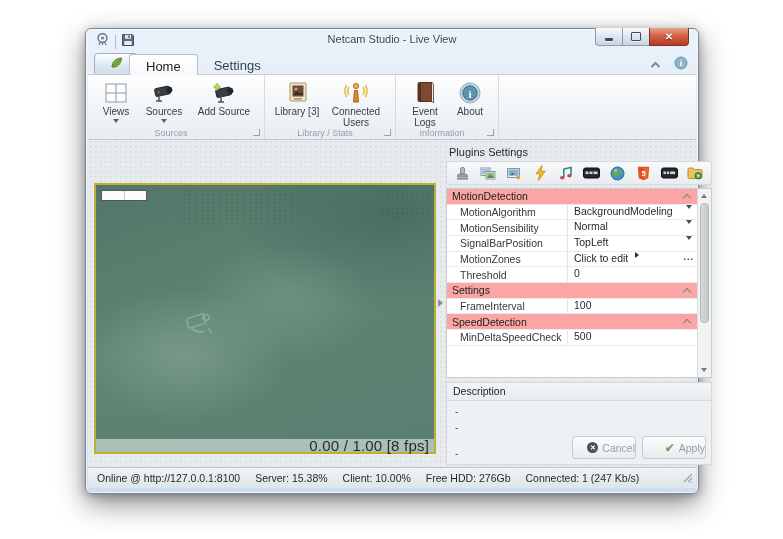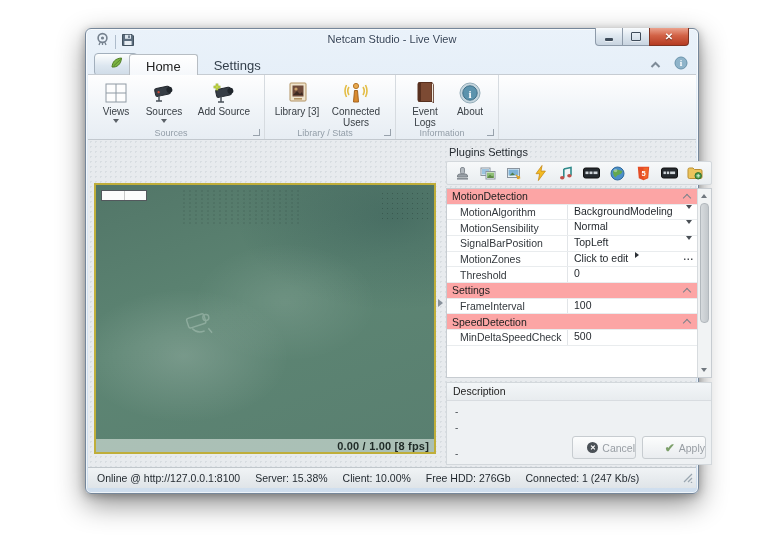--- a/index.html
+++ b/index.html
@@ -56,21 +56,21 @@
               display:flex}
   .signal-bar .cell{flex:1;border-right:1px solid #c9c9c9}
   .signal-bar .cell:last-child{border-right:none}
   .speckle{position:absolute;background-image:radial-gradient(rgba(25,42,38,.7) .7px,transparent 1px);
            background-size:6px 4px;opacity:.45}
   .sp1{left:85px;top:4px;width:120px;height:36px}
   .sp2{right:6px;top:6px;width:48px;height:30px;background-size:5px 5px}
   .watermark{position:absolute;left:86px;top:122px;opacity:.30;transform:rotate(-8deg)}
   .fps-strip{position:absolute;left:0;right:0;bottom:0;height:13px;background:rgba(236,244,239,.55);
              display:flex;align-items:center;justify-content:flex-end;padding-right:5px}
-  .fps-text{font-size:11px;font-weight:bold;color:#1f2a26;letter-spacing:.2px}
+  .fps-text{font-size:15px;font-weight:normal;color:#1f2a26;letter-spacing:.2px}
   
   .splitter{position:absolute;left:348px;top:0;bottom:0;width:9px}
   .split-arrow{position:absolute;left:2px;top:160px;width:0;height:0;border-top:4px solid transparent;
                border-bottom:4px solid transparent;border-left:5px solid #87909a}
   
   .panel{position:absolute;left:358px;top:7px;width:266px;bottom:2px}
   .panel-title{font-size:11px;color:#262c32;padding:0 3px 3px}
   .panel-toolbar{height:22px;display:flex;align-items:center;justify-content:space-between;padding:0 7px;
                  background:linear-gradient(#f7f9fa,#e9edf0);border:1px solid #d3d8dc;border-radius:2px}
   .ptool{width:17px;height:17px;display:flex;align-items:center;justify-content:center;cursor:default}

